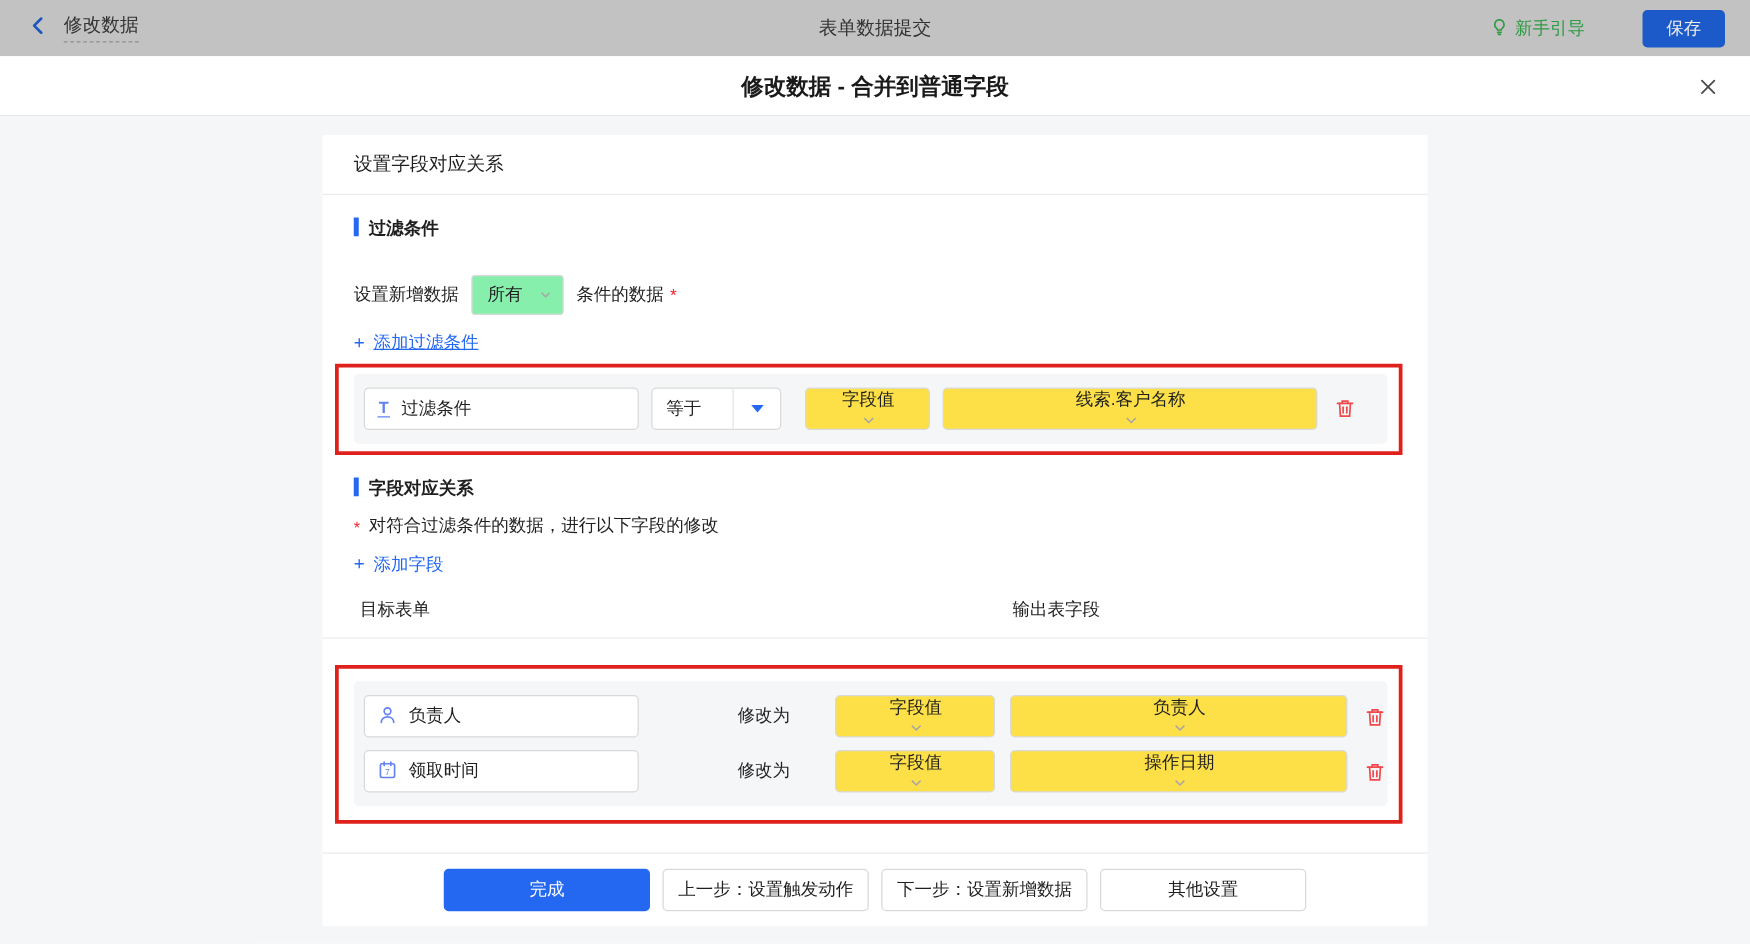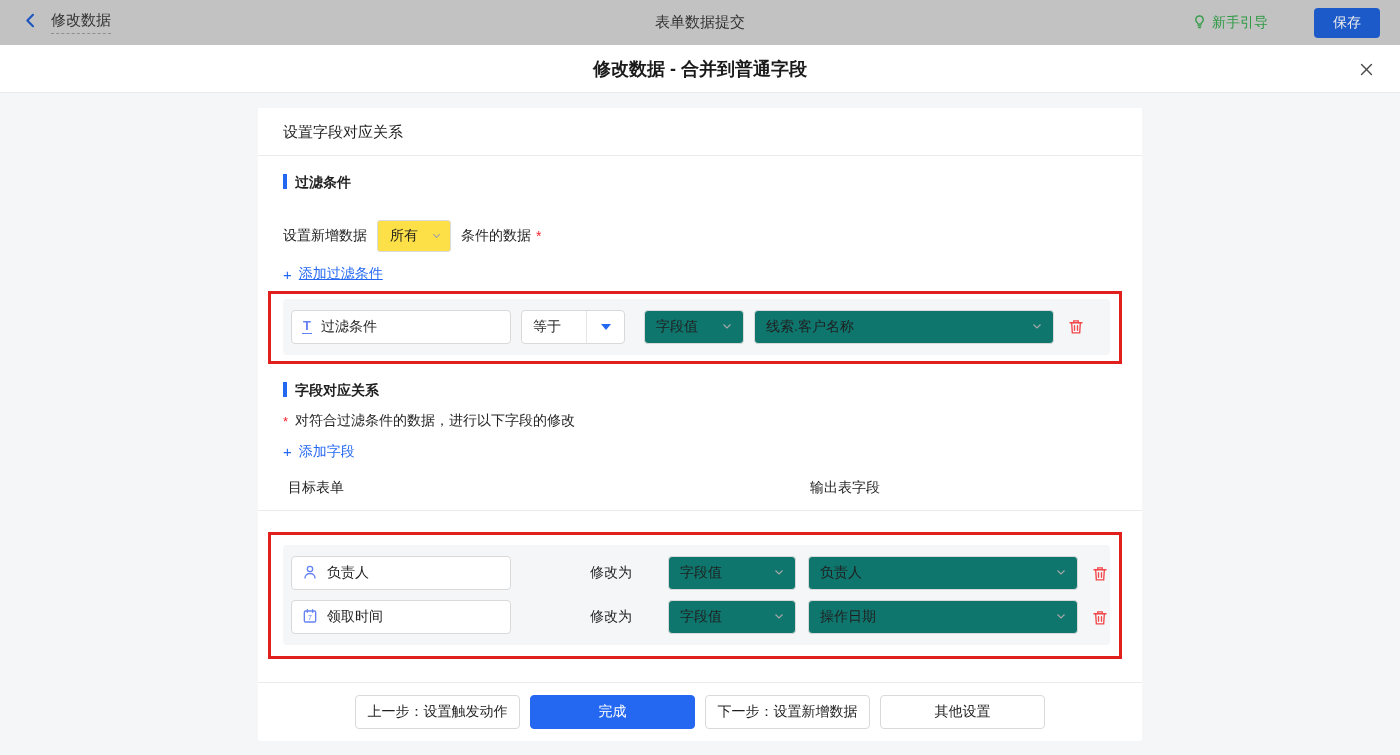--- a/index.html
+++ b/index.html
@@ -24,39 +24,39 @@
   
   .dialog-body { height:662px; padding-top:15px; }
   .card { width:884px; margin-left:258px; height:633px; background:#fff; border-radius:2px; display:flex; flex-direction:column; }
   .card-header { height:48px; line-height:48px; padding:0 25px; font-size:15px; color:#1f1f1f; border-bottom:1px solid #ebebeb; }
 
   .section-title { display:flex; align-items:flex-start; margin:18px 0 0 25px; }
   .section-bar { width:4px; height:15px; background:#2468f2; margin-right:8px; }
   .section-text { font-size:14px; font-weight:bold; color:#1f1f1f; }
 
   .cond-row { display:flex; align-items:center; margin:28px 0 0 25px; font-size:14px; }
-  .select-mini { width:74px; height:32px; border:1px solid #d9d9d9; border-radius:3px; background:#fde047; display:flex; align-items:center; justify-content:space-between; padding:0 8px 0 12px; margin:0 10px; cursor:pointer; }
+  .select-mini { width:74px; height:32px; border:1px solid #d9d9d9; border-radius:3px; background:#86efac; display:flex; align-items:center; justify-content:space-between; padding:0 8px 0 12px; margin:0 10px; cursor:pointer; }
   .req { color:#f5222d; margin-left:5px; font-size:14px; }
 
   .add-link { display:inline-flex; align-items:center; gap:7px; color:#2468f2; font-size:14px; margin:13px 0 0 25px; cursor:pointer; }
   .add-link .plus { font-size:15px; }
   .add-link.underlined .lbl { text-decoration:underline; }
 
   .anno-box { border:3px solid #e0201c; margin:7px 20px 0 10px; padding:5px 9px 6px 12px; }
   .gray-box { background:#f5f6f7; border-radius:4px; padding:11px 0 11px 8px; }
 
   .frow { display:flex; align-items:center; }
   .frow + .frow { margin-top:10px; }
   .field-input { width:220px; height:34px; background:#fff; border:1px solid #d9d9d9; border-radius:4px; display:flex; align-items:center; padding:0 10px; gap:9px; font-size:14px; }
   .ticon { color:#6582f5; font-size:13px; font-weight:bold; border-bottom:1.5px solid #6582f5; line-height:13px; padding:0 1px 1px 1px; }
   .op-select { width:104px; height:34px; margin-left:10px; background:#fff; border:1px solid #d9d9d9; border-radius:4px; display:flex; align-items:stretch; cursor:pointer; }
   .op-text { flex:1; display:flex; align-items:center; padding-left:11px; font-size:14px; }
   .op-arrow { width:38px; border-left:1px solid #e5e5e5; display:flex; align-items:center; justify-content:center; }
   .tri-down { width:0; height:0; border-left:5px solid transparent; border-right:5px solid transparent; border-top:6px solid #2468f2; }
-  .sel { height:34px; background:#0f766e; border:1px solid #d9d9d9; border-radius:4px; display:flex; align-items:center; justify-content:space-between; padding:0 10px 0 11px; font-size:14px; cursor:pointer; }
+  .sel { height:34px; background:#fde047; border:1px solid #d9d9d9; border-radius:4px; display:flex; align-items:center; justify-content:space-between; padding:0 10px 0 11px; font-size:14px; cursor:pointer;flex-direction:column; }
   .sel-vtype  { width:100px; margin-left:19px; }
   .sel-value  { width:300px; margin-left:10px; }
   .sel-vtype2 { width:128px; margin-left:36px; }
   .sel-value2 { width:270px; margin-left:12px; }
   .trash { margin-left:13px; cursor:pointer; display:flex; align-items:center; }
   .modify-lbl { font-size:14px; color:#1f1f1f; margin-left:79px; width:42px; }
 
   .desc-row { display:flex; align-items:flex-start; gap:7px; margin:12px 0 0 25px; font-size:14px; }
   .desc-row .req { margin:0; font-size:13px; padding-top:2px; }
 
@@ -269,20 +269,20 @@
                 <line x1="10" y1="11" x2="10" y2="17"></line>
                 <line x1="14" y1="11" x2="14" y2="17"></line>
               </svg>
           </span>
         </div>
 
       </div>
     </div>
 
     <div class="card-footer">
+      <button class="btn primary">完成</button>
       <button class="btn">上一步：设置触发动作</button>
-      <button class="btn primary">完成</button>
       <button class="btn">下一步：设置新增数据</button>
       <button class="btn">其他设置</button>
     </div>
 
   </div>
 </div>
 
 </body></html>

